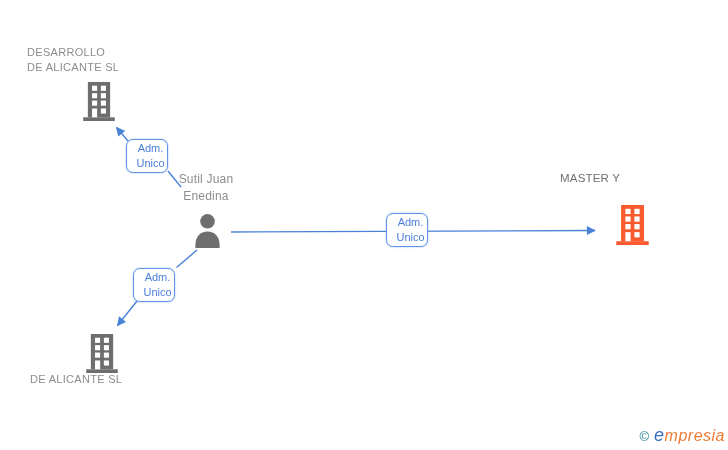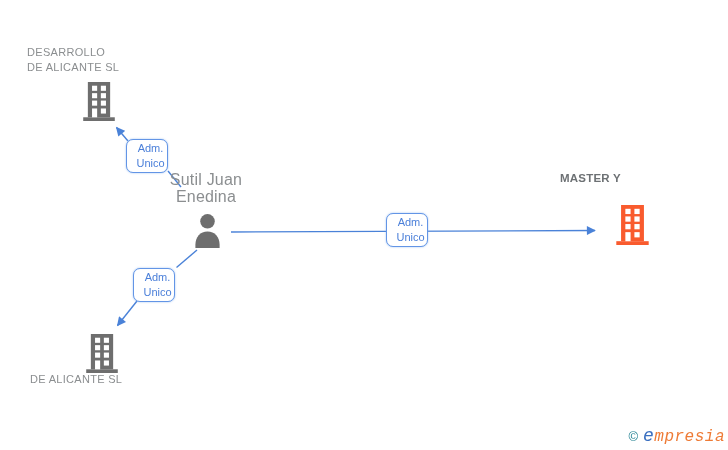--- a/index.html
+++ b/index.html
@@ -9,38 +9,38 @@
     font-family:"Liberation Sans",sans-serif;
   }
   .canvas{position:absolute;inset:0;}
   svg.links{position:absolute;left:0;top:0;z-index:1;}
   .node-icon{position:absolute;z-index:2;}
   .company-label{
     position:absolute;width:140px;z-index:2;
     color:#8b8e90;font-size:11px;line-height:15px;letter-spacing:.3px;
   }
   .company-label.bold{
-    color:#6d7174;font-weight:bold;font-size:11.5px;letter-spacing:.2px;
+    color:#6d7174;font-weight:normal;font-size:11.5px;letter-spacing:.2px;
   }
   .person-label{
     position:absolute;width:140px;text-align:center;z-index:2;
-    color:#8b8e90;font-size:16px;line-height:17px;letter-spacing:.2px;
+    color:#8b8e90;font-size:12px;line-height:17px;letter-spacing:.2px;
   }
   .rel-box{
     position:absolute;width:42px;height:34px;box-sizing:border-box;z-index:3;
     background:#ffffff;border:1.5px solid #6395e6;border-radius:7px;
     box-shadow:0 0 2px rgba(120,170,235,.75);
     color:#4a7fd9;font-size:11px;line-height:15px;padding:1px 0 8px 7px;text-align:center;
   }
   .watermark{
     position:absolute;right:3px;bottom:4px;z-index:4;
     display:flex;align-items:baseline;gap:5px;
   }
   .wm-copy{color:#1d7f8f;font-size:13px;}
-  .wm-brand{font-family:Liberation Mono, monospace;font-style:italic;font-size:16px;letter-spacing:.5px;}
+  .wm-brand{font-family:Liberation Sans, sans-serif;font-style:italic;font-size:16px;letter-spacing:.5px;}
   .wm-e{color:#3a6fc0;font-size:18px;}
   .wm-rest{color:#ee7b36;}
 </style>
 </head>
 <body>
 
 <div class="canvas">
 
   <svg class="links" width="728" height="450" viewBox="0 0 728 450">
     <defs>

